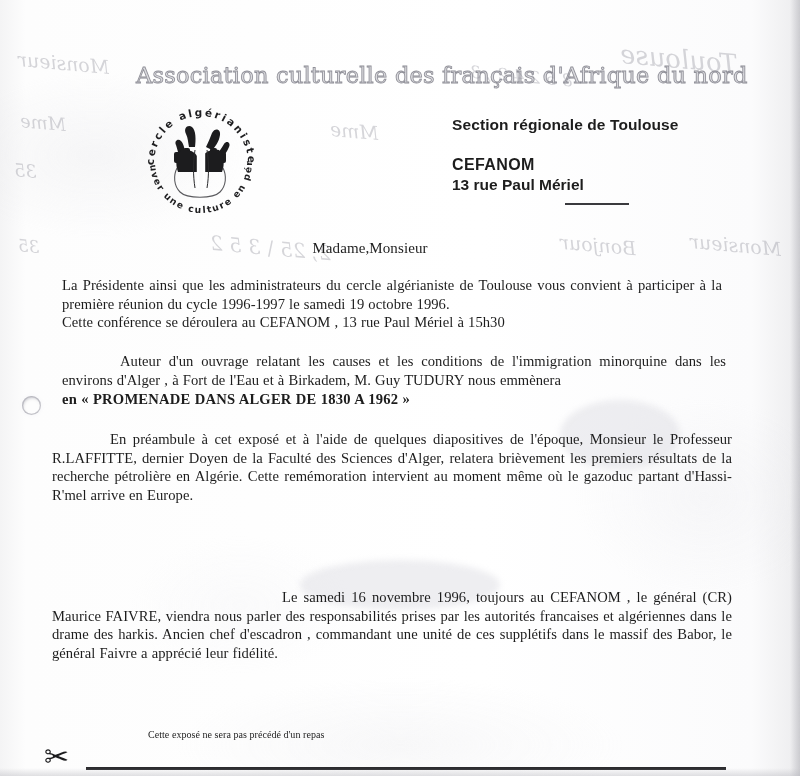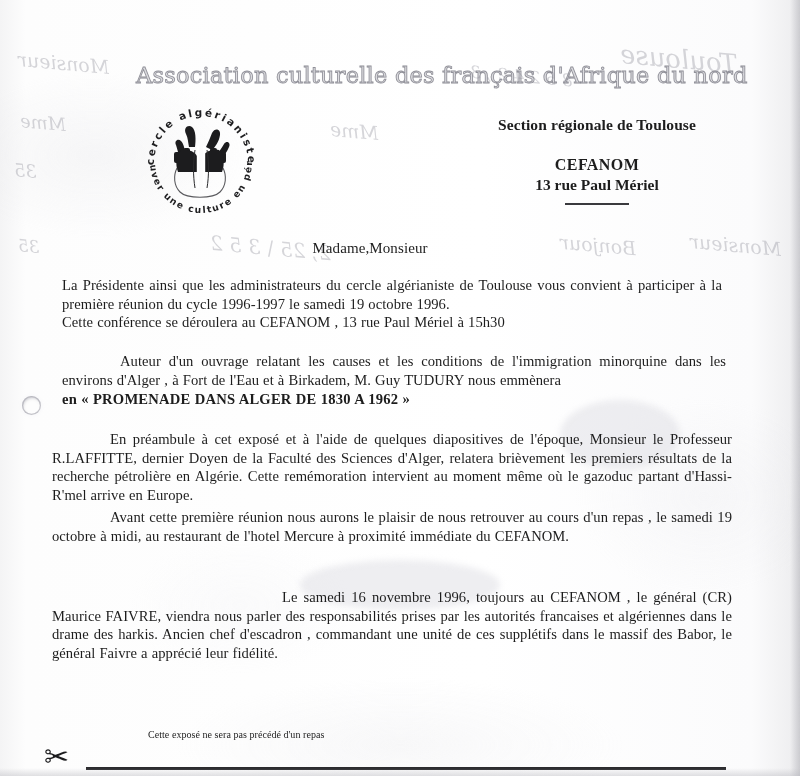--- a/index.html
+++ b/index.html
@@ -111,22 +111,21 @@
     top: 100px;
     width: 122px;
     height: 118px;
   }
 
   .addr-block {
     position: absolute;
     left: 452px;
     top: 116px;
     width: 290px;
-    text-align: center;
-    font-family: Liberation Serif, serif;
+    font-family: Liberation Sans, sans-serif;
     font-weight: bold;
   }
   .addr-section {
     font-size: 15.5px;
     letter-spacing: .1px;
   }
   .addr-name {
     font-size: 16px;
     margin-top: 22px;
     letter-spacing: .4px;
@@ -299,23 +298,20 @@
 
     <div class="para p-tudury" style="text-align:justify;">
       <span class="indent-lg"></span><span>Auteur d'un ouvrage  relatant  les causes et les conditions de l'immigration minorquine dans les environs d'Alger , à Fort de l'Eau et à Birkadem, </span><b>M. Guy TUDURY</b><span> nous emmènera</span>
       <span class="promenade">en « PROMENADE DANS ALGER DE 1830 A 1962 »</span>
     </div>
 
     <div class="para p-laffitte">
       <span class="indent-lg"></span><span>En préambule à cet exposé et à l'aide de quelques diapositives de l'époque, Monsieur le Professeur R.LAFFITTE, dernier Doyen de la Faculté des Sciences   d'Alger, relatera brièvement les premiers résultats de la recherche pétrolière en Algérie. Cette remémoration intervient au moment même où le gazoduc partant d'Hassi-R'mel arrive en Europe.</span>
     </div>
 
-    <div class="para p-avant">
-      <span class="indent-lg"></span><span>Avant cette première réunion nous aurons le plaisir de nous retrouver au cours d'un repas , </span><b>le samedi 19 octobre  à midi, au restaurant de l'hotel Mercure à proximité immédiate du CEFANOM</b><span>.</span>
-    </div>
 
     <div class="para p-faivre">
       <span class="indent-xl"></span><span>Le </span><b>samedi 16 novembre 1996</b><span>, toujours au CEFANOM , </span><b>le général (CR) Maurice FAIVRE</b><span>, viendra nous parler des responsabilités prises par les autorités francaises et algériennes dans le drame des harkis. Ancien chef d'escadron , commandant une unité de ces supplétifs dans le massif des Babor, le général Faivre a apprécié leur fidélité.</span>
     </div>
 
 
     <div class="p-last">Cette exposé ne sera pas précédé d'un repas</div>
 
     <div class="scissors">✂</div>
     <div class="cut-line"></div>

